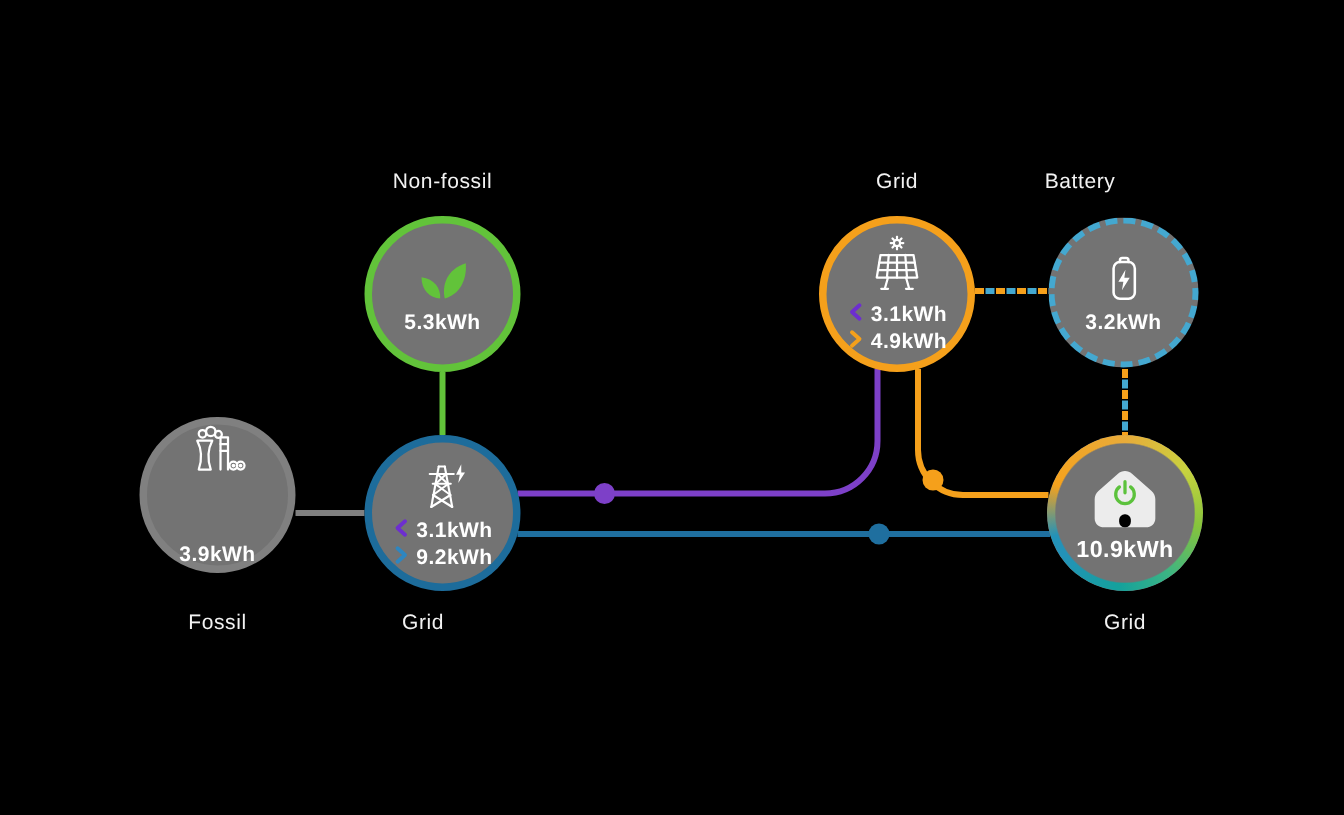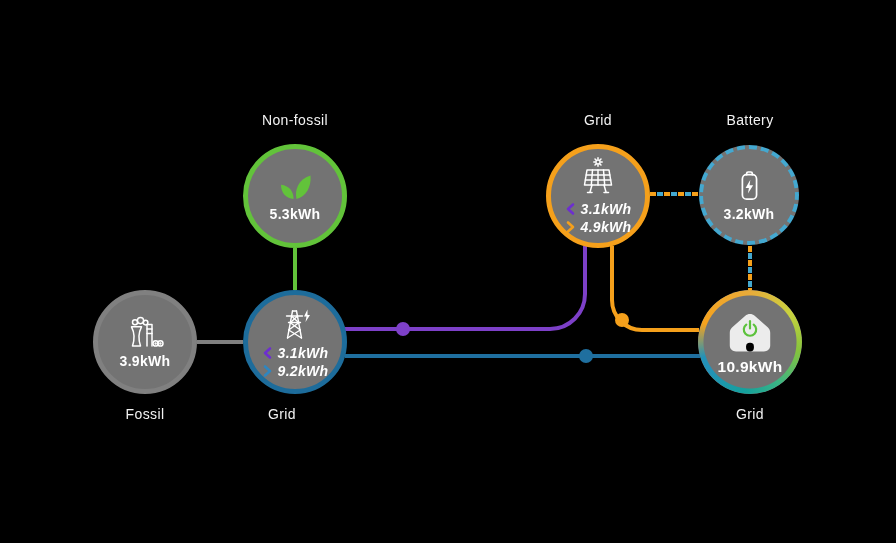--- a/index.html
+++ b/index.html
@@ -11,50 +11,50 @@
 
   .node {
     position:absolute; box-sizing:border-box; border-radius:50%;
     width:104px; height:104px; border:5px solid #fff;
     display:flex; flex-direction:column; align-items:center; justify-content:center;
     background:#737373; z-index:2;
   }
   .n-nonfossil { left:243px; top:144px; border-color:#62c33a; }
   .n-solar     { left:546px; top:144px; border-color:#f5a01b; }
   .n-battery   { left:699px; top:145px; width:100px; height:100px; border:4px dashed #44a8d0;align-items:center; }
-  .n-fossil    { left:93px;  top:290px; border-color:#808080; }
+  .n-fossil    { left:93px;  top:278px; border-color:#808080;justify-content:space-between; }
   .n-grid      { left:243px; top:290px; border-color:#1d6c9b; }
   .n-home      { left:698px; top:290px; border:none; }
   .n-home::before {
     content:""; position:absolute; left:0; top:0; width:104px; height:104px; border-radius:50%;
     background: conic-gradient(from 0deg,
       #e8ab3a 0deg, #c8d23f 55deg, #86c43c 100deg, #3bb484 145deg,
       #14a19c 185deg, #2392b8 235deg, #2392b8 252deg, #f6a21d 292deg, #e8ab3a 360deg);
     -webkit-mask: radial-gradient(circle closest-side, transparent calc(100% - 6px), #000 calc(100% - 5px));
             mask: radial-gradient(circle closest-side, transparent calc(100% - 6px), #000 calc(100% - 5px));
   }
 
   .icon { display:block; line-height:0; margin-bottom:3px; }
   .val {
     color:#fff; font-size:14px; font-weight:bold; letter-spacing:0.3px; white-space:nowrap;
   }
   .val-big { font-size:15.5px; }
   .vcol { display:flex; flex-direction:column; align-items:flex-start; gap:2px; margin-top:1px; }
-  .vrow { display:flex; align-items:center; gap:5px;font-style:italic; }
+  .vrow { display:flex; gap:5px; }
   .chev { display:block; line-height:0; }
 
   .nlabel {
     position:absolute; transform:translateX(-50%);
     color:#f2f2f2; font-size:14px; letter-spacing:0.4px; white-space:nowrap; z-index:1;
   }
   .lbl-top { top:112px; }
   .lbl-bottom { top:406px; }
   .lx-nonfossil { left:295px; }
   .lx-solar { left:598px; }
-  .lx-battery { left:750px; }
+  .lx-battery { left:720px; }
   .lx-fossil { left:145px; }
   .lx-grid { left:282px; }
   .lx-home { left:750px; }
 </style>
 </head>
 <body>
 
 <div class="stage">
 
   <svg class="edges" viewBox="0 0 896 543">

